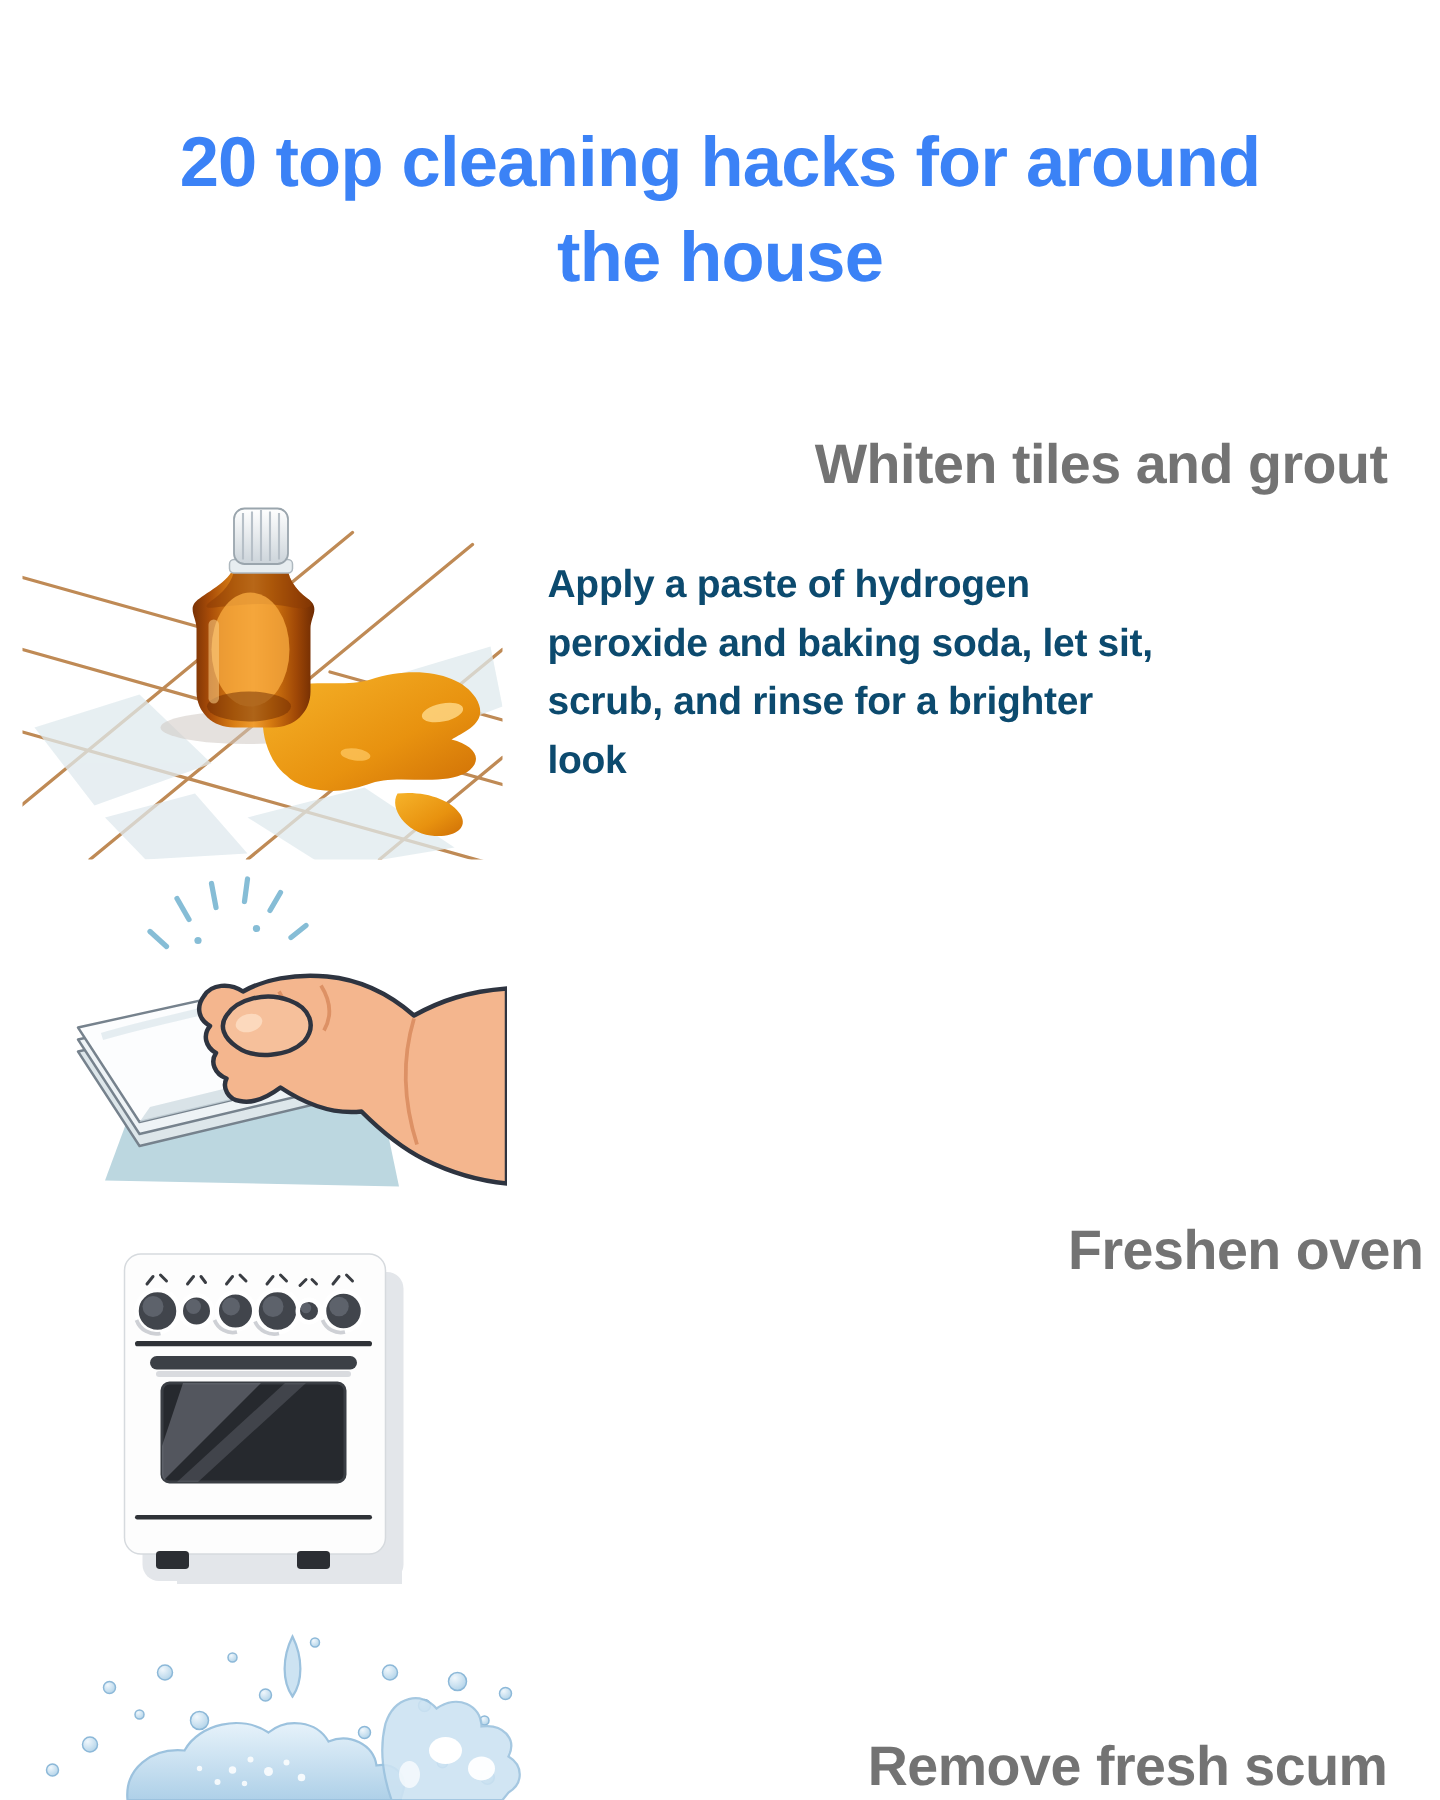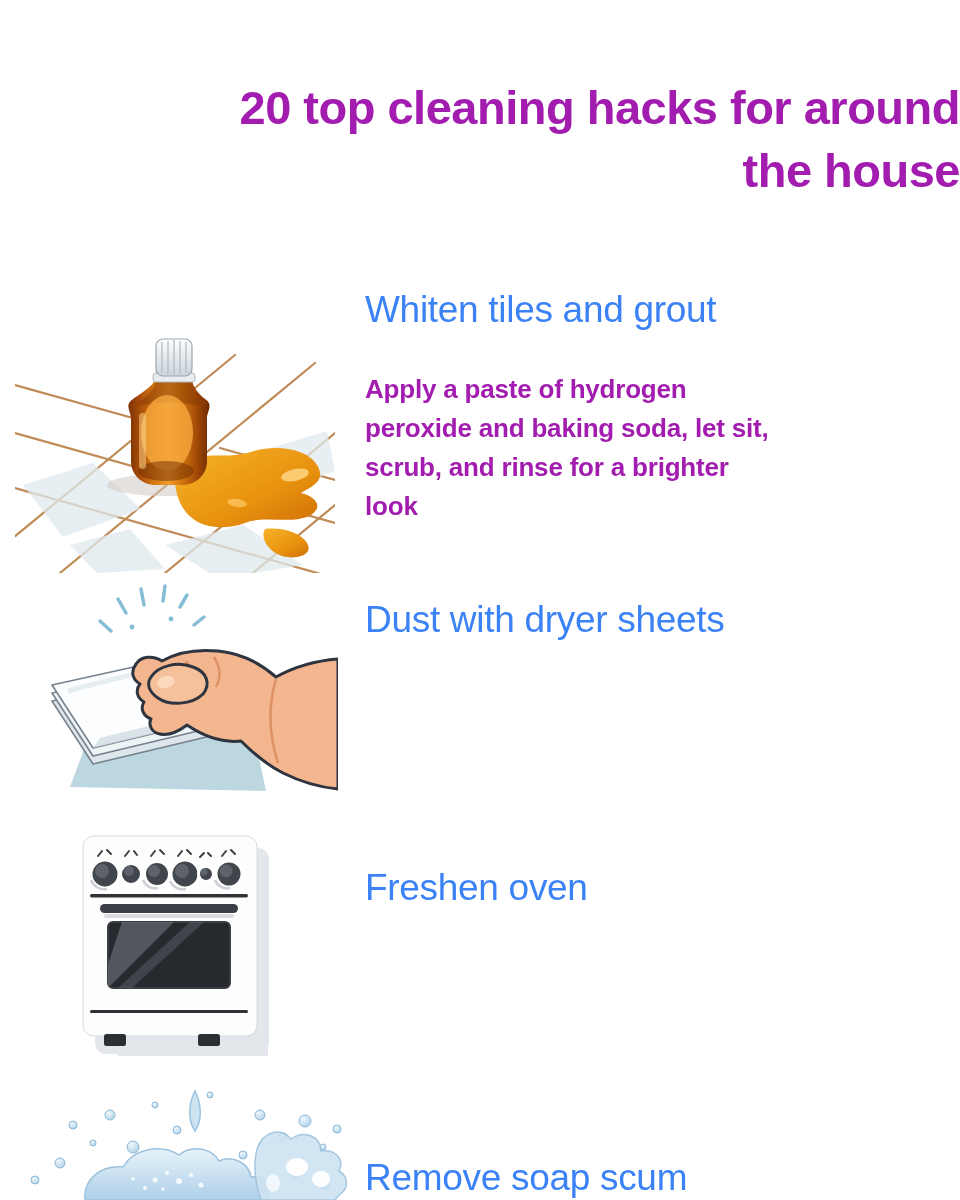--- a/index.html
+++ b/index.html
@@ -8,45 +8,46 @@
     width: 960px;
     height: 1200px;
     overflow: hidden;
     background: #ffffff;
     font-family: "Liberation Sans", sans-serif;
     color: #0d0d0d;
   }
   .title {
     position: absolute;
     top: 46px; left: 0; right: 0;
-    text-align: right;
+    text-align: center;
     font-size: 47px;
     font-weight: bold;
     line-height: 1.32;
     letter-spacing: -0.5px;
     white-space: pre-line;
-    color: #a21caf;
+    color: #3b82f6;
   }
   .illus { position: absolute; }
   .illus svg { display: block; width: 100%; height: 100%; }
   .sect-text { position: absolute; left: 365px; width: 560px; }
   .sect-heading {
     font-size: 37px;
-    font-weight: normal;
+    font-weight: bold;
     line-height: 1.2;
     letter-spacing: -0.3px;
-    color: #3b82f6;
+    color: #737373;
     margin: 0;
+    text-align: right;
   }
   .sect-body {
     font-size: 26px;
     font-weight: bold;
     line-height: 1.5;
     letter-spacing: -0.2px;
-    color: #a21caf;
+    color: #0c4a6e;
     margin: 38px 0 0 0;
     white-space: pre-line;
   }
   .sect-body.gap-lg { margin-top: 54px; }
 </style>
 </head>
 <body>
 
 <div id="page">
 
@@ -169,21 +170,20 @@
         <path d="M154,84 q8 14 2 26"></path>
         <path d="M268,96 q-12 40 2 84"></path>
       </g>
 
       <path d="M143,94 C150,83 169,78 185,84 C199,89 203,101 195,111
                C184,122 161,123 150,115 C141,109 138,101 143,94 Z" fill="#f6c09b" stroke="#2e3440" stroke-width="3" stroke-linejoin="round"></path>
       <ellipse cx="158" cy="99" rx="9" ry="6" fill="#fcd9bd" transform="rotate(-14 158 99)"></ellipse>
     </svg>
   </div>
   <div class="sect-text" style="top:598px;">
-    <h2 class="sect-heading">Dust with dryer sheets</h2>
   </div>
 
   <div class="illus" style="left:78px; top:830px; width:200px; height:245px;">
     <svg viewBox="0 0 200 245" xmlns="http://www.w3.org/2000/svg">
       <defs>
         <clipPath id="winClip">
             <rect x="30" y="92" width="122" height="66" rx="5"></rect>
           </clipPath>
       </defs>
 
@@ -242,21 +242,21 @@
         <polygon points="44,92 96,92 30,158 30,134" fill="#80848d" opacity="0.5"></polygon>
         <polygon points="112,92 126,92 54,158 40,158" fill="#80848d" opacity="0.3"></polygon>
       </g>
 
       <rect x="12" y="180" width="158" height="3" rx="1.5" fill="#2f3237"></rect>
 
       <rect x="26" y="204" width="22" height="12" rx="2.5" fill="#2b2e33"></rect>
       <rect x="120" y="204" width="22" height="12" rx="2.5" fill="#2b2e33"></rect>
     </svg>
   </div>
-  <div class="sect-text" style="top:866px;">
+  <div class="sect-text" style="top:812px;margin-left:24px;">
     <h2 class="sect-heading">Freshen oven</h2>
   </div>
 
   <div class="illus" style="left:5px; top:1085px; width:345px; height:115px; overflow:hidden;">
     <svg viewBox="0 0 345 115" xmlns="http://www.w3.org/2000/svg">
       <defs>
         <radialGradient id="dropG" cx="0.35" cy="0.3" r="0.9">
           <stop offset="0" stop-color="#f0f7fc"></stop>
           <stop offset="0.7" stop-color="#bcd9ec"></stop>
           <stop offset="1" stop-color="#8cb8d8"></stop>
@@ -306,16 +306,16 @@
 
       <path d="M252,64 C258,46 276,42 286,54 C300,44 316,52 316,66
                C330,64 340,74 334,86 C344,92 344,104 334,110 L330,115 L256,115
                C250,98 248,80 252,64 Z" fill="#cde3f2" opacity="0.9" stroke="#9cc2de" stroke-width="1.5"></path>
       <ellipse cx="292" cy="82" rx="11" ry="9" fill="#ffffff"></ellipse>
       <ellipse cx="316" cy="94" rx="9" ry="8" fill="#ffffff" opacity="0.95"></ellipse>
       <ellipse cx="268" cy="98" rx="7" ry="9" fill="#ffffff" opacity="0.7"></ellipse>
     </svg>
   </div>
   <div class="sect-text" style="top:1156px;">
-    <h2 class="sect-heading">Remove soap scum</h2>
+    <h2 class="sect-heading">Remove fresh scum</h2>
   </div>
 
 </div>
 
 </body></html>

